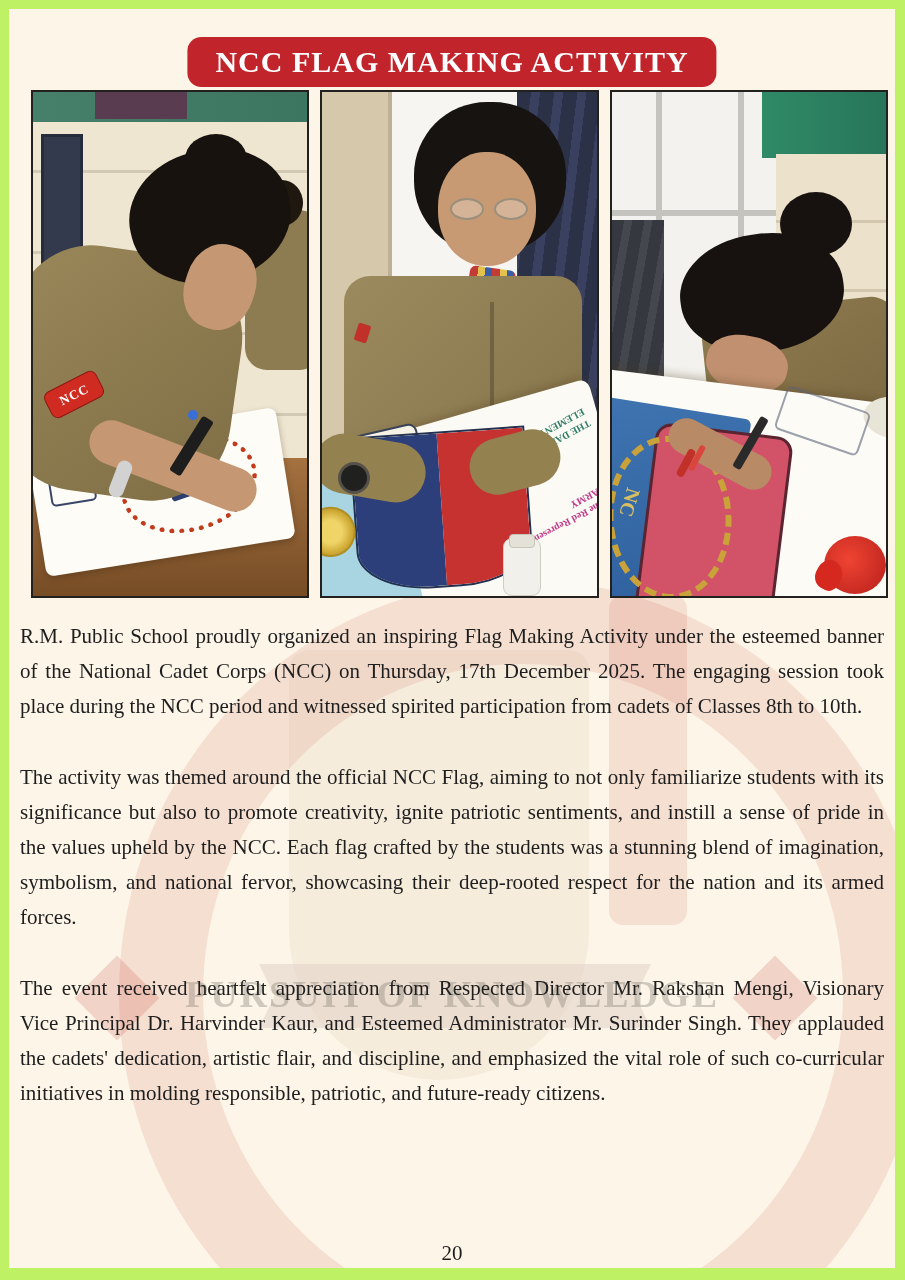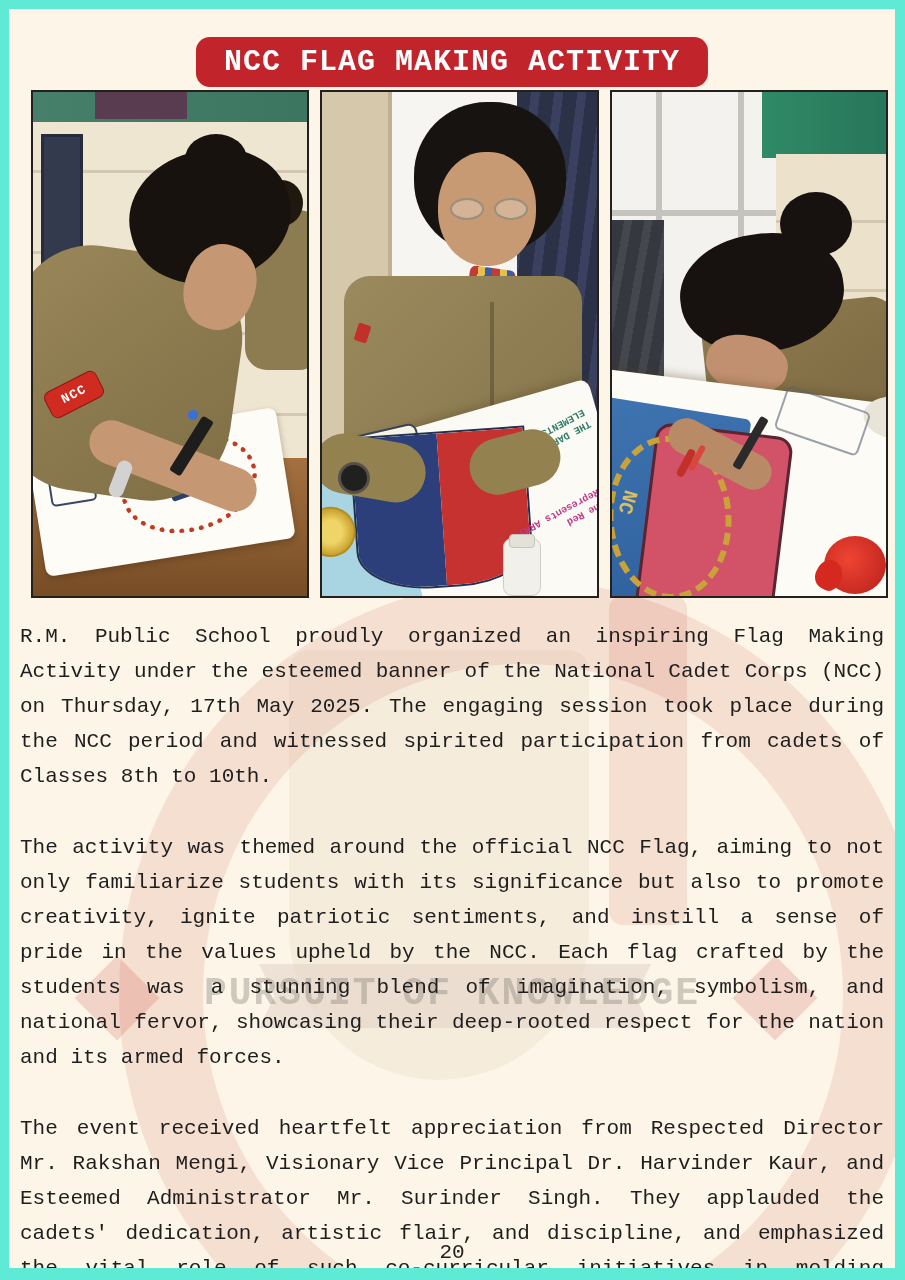--- a/index.html
+++ b/index.html
@@ -1,18 +1,18 @@
 <!DOCTYPE html>
 <html><head>
 <meta charset="utf-8">
 <style>
   html,body{margin:0;padding:0;background:#444;}
   .page{
-    position:relative; width:905px; height:1280px; background:#5eead4;
-    font-family:Liberation Mono, monospace; overflow:hidden;
+    position:relative; width:905px; height:1280px; background:#bef264;
+    font-family:Liberation Serif, serif; overflow:hidden;
   }
   .content{
     position:absolute; left:9px; top:9px; width:886px; height:1259px;
     background:#FCF5E8; overflow:hidden;
   }
 
   
   .banner{
     position:absolute; top:28px; left:50%; transform:translateX(-50%);
     background:#C2242B; color:#fff; border-radius:14px;
@@ -257,21 +257,21 @@
         <div class="abs p3-bangle1"></div>
         <div class="abs p3-bangle2"></div>
         <div class="abs p3-pen"></div>
         <div class="abs p3-yarn"></div>
         <div class="abs p3-yarn2"></div>
       </div>
 
     </div>
 
     <div class="bodytext">
-      <p>R.M. Public School proudly organized an inspiring Flag Making Activity under the esteemed banner of the National Cadet Corps (NCC) on Thursday, 17th May 2025. The engaging session took place during the NCC period and witnessed spirited participation from cadets of Classes 8th to 10th.</p>
+      <p>R.M. Public School proudly organized an inspiring Flag Making Activity under the esteemed banner of the National Cadet Corps (NCC) on Thursday, 17th December 2025. The engaging session took place during the NCC period and witnessed spirited participation from cadets of Classes 8th to 10th.</p>
       <p>The activity was themed around the official NCC Flag, aiming to not only familiarize students with its significance but also to promote creativity, ignite patriotic sentiments, and instill a sense of pride in the values upheld by the NCC. Each flag crafted by the students was a stunning blend of imagination, symbolism, and national fervor, showcasing their deep-rooted respect for the nation and its armed forces.</p>
       <p>The event received heartfelt appreciation from Respected Director Mr. Rakshan Mengi, Visionary Vice Principal Dr. Harvinder Kaur, and Esteemed Administrator Mr. Surinder Singh. They applauded the cadets' dedication, artistic flair, and discipline, and emphasized the vital role of such co-curricular initiatives in molding responsible, patriotic, and future-ready citizens.</p>
     </div>
 
     <div class="pagenum">20</div>
 
   </div>
 </div>
 
 </body></html>

